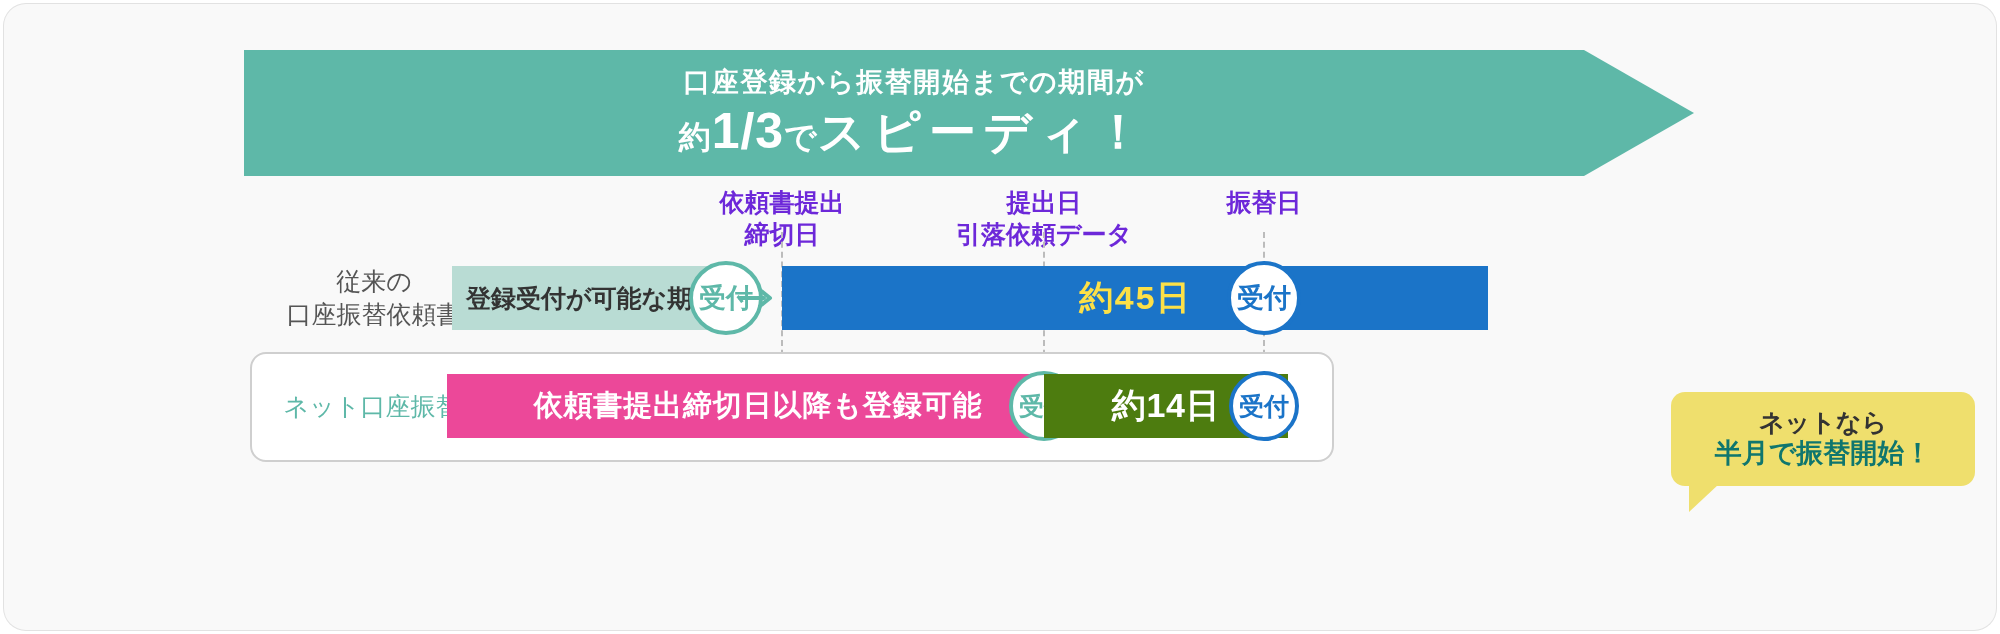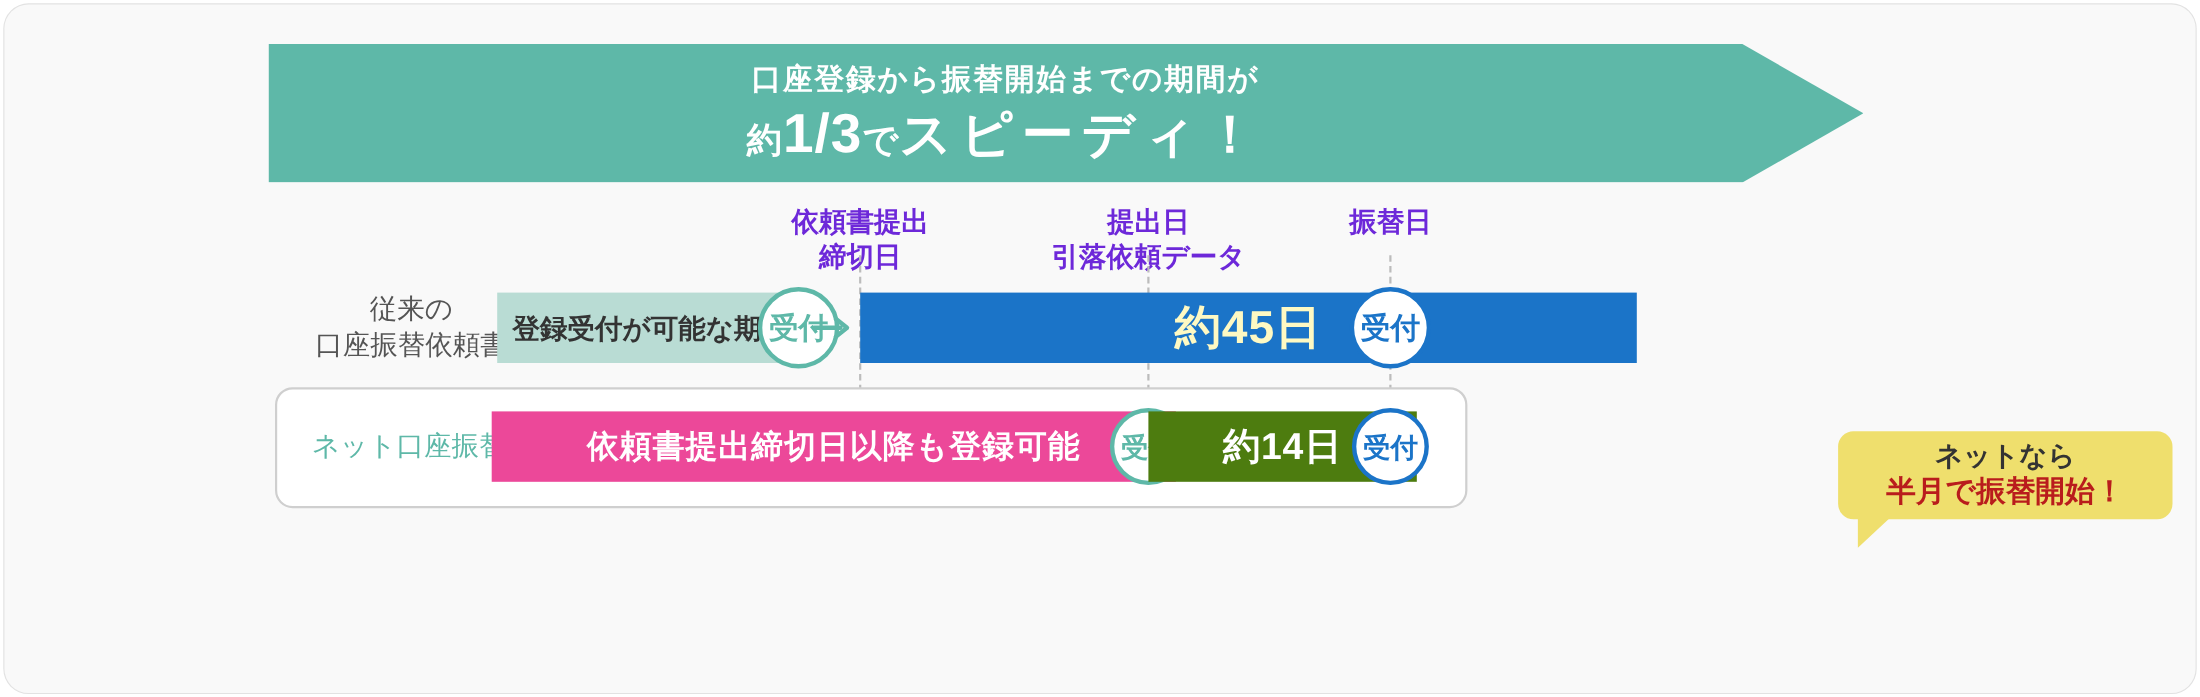--- a/index.html
+++ b/index.html
@@ -15,21 +15,21 @@
     position:absolute; left:4px; top:4px;
     width:1992px; height:626px;
     background:#f9f9f9;
     border-radius:22px;
     box-shadow:0 0 0 1px #e2e2e2;
     overflow:hidden;
   }
 
   
   #banner{
-    position:absolute; left:240px; top:36px;
+    position:absolute; left:240px; top:46px;
     width:1450px; height:126px;
   }
   #banner .shape{
     position:absolute; inset:0;
     background:#5eb8a8;
     clip-path:polygon(0 0, calc(100% - 110px) 0, 100% 50%, calc(100% - 110px) 100%, 0 100%);
   }
   #banner .txt{
     position:absolute; left:0; right:110px; top:0; bottom:0;
     display:flex; flex-direction:column;
@@ -88,21 +88,21 @@
     left:448px; top:262px; width:270px; height:64px;
     background:#b9dcd4;
     justify-content:flex-start; padding-left:14px;
   }
   #r1-light .cap{color:#333333; font-size:25px;}
   #r1-blue{
     left:778px; top:262px; width:706px; height:64px;
     background:#1b74c8;
     justify-content:center;
   }
-  #r1-blue .cap{color:#fef9c3; font-size:42px; letter-spacing:.02em;}
+  #r1-blue .cap{color:#fde047; font-size:34px; letter-spacing:.02em;font-family:Liberation Mono, monospace;}
 
   
   #r2-box{
     position:absolute; left:246px; top:348px;
     width:1084px; height:110px;
     background:#ffffff;
     border:2px solid #cfcfcf;
     border-radius:16px;
     box-sizing:border-box;
   }
@@ -135,29 +135,29 @@
   
   #r1-arrow{
     position:absolute; left:752px; top:294px;
     transform:translate(-50%,-50%);
     width:36px; height:26px;
   }
 
   
   #callout{
     position:absolute; left:1667px; top:388px;
-    width:304px; height:80px;
+    width:304px; height:94px;
     background:#efdf6d;
     border-radius:14px;
     display:flex; flex-direction:column;
     align-items:center; justify-content:center;
     line-height:1.18;
   }
   #callout .l1{color:#333333; font-size:25px; font-weight:700;}
-  #callout .l2{color:#b91c1c; font-size:27px; font-weight:700;text-align:center;}
+  #callout .l2{color:#0f766e; font-size:27px; font-weight:700;text-align:center;}
   #callout .tail{
     position:absolute; left:18px; bottom:-26px;
     width:0;height:0;
     border-left:0 solid transparent;
     border-right:30px solid transparent;
     border-top:28px solid #efdf6d;
   }
 </style>
 </head>
 <body>

